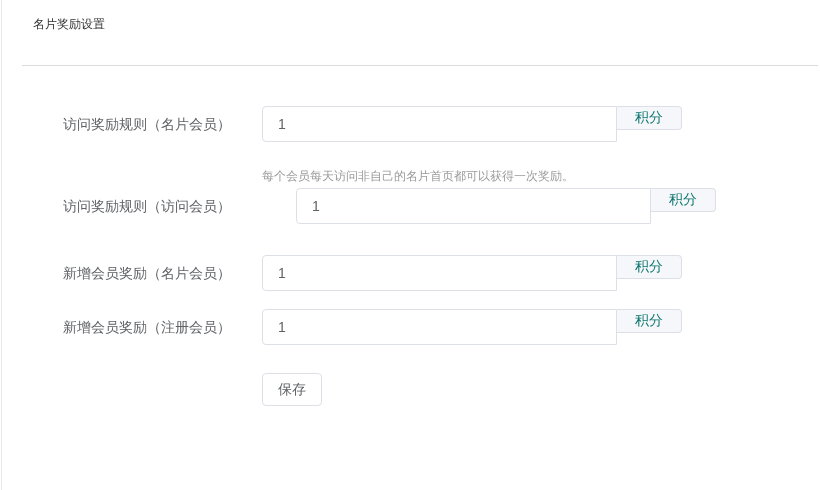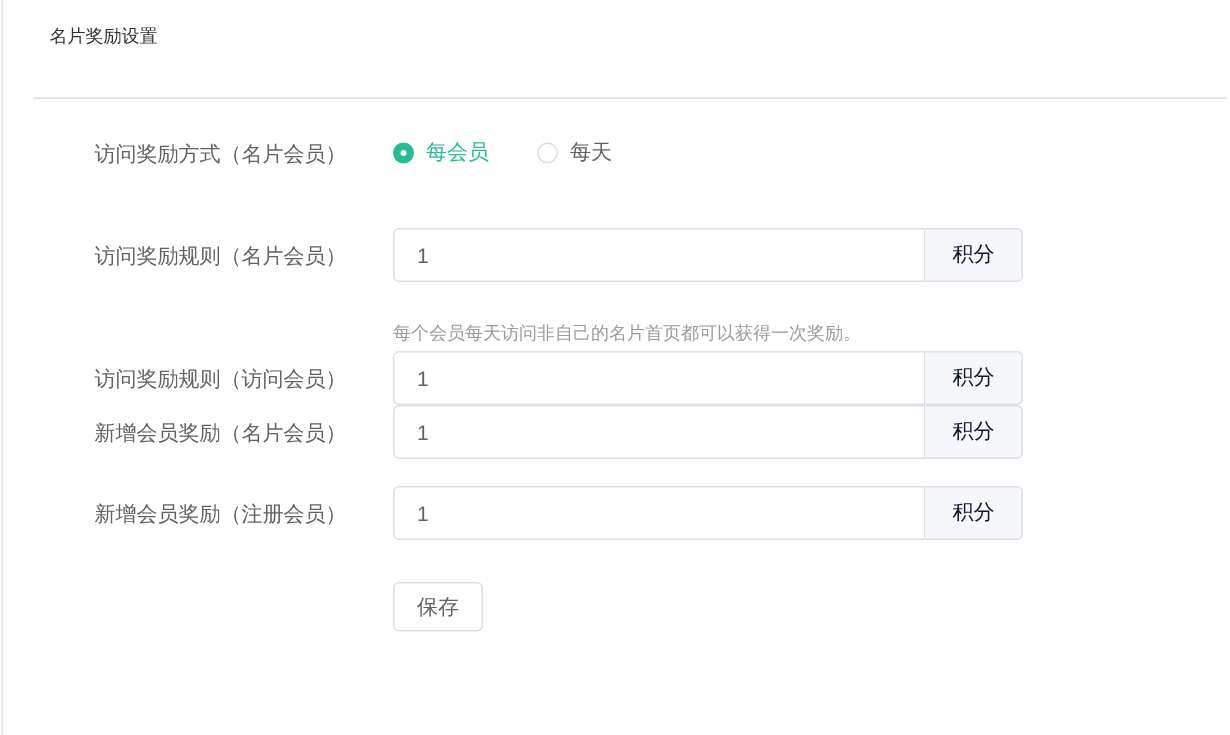--- a/index.html
+++ b/index.html
@@ -46,37 +46,37 @@
   .radio-circle.unselected { background: #ffffff; border: 1px solid #dcdfe6; }
   .radio-label { margin-left: 8px; font-size: 14px; }
   .radio-label.selected { color: #26bd96; }
   .radio-label.unselected { color: #606266; }
   .helper-text {
     margin-left: 262px; font-size: 12px; color: #9b9b9b; line-height: 14px;
   }
   .helper-1 { margin-top: 22px; }
   .helper-2 { margin-top: 27px; }
   .row-input-1 { margin-top: 40px; }
-  .row-input-2 { margin-top: 5px; }
-  .row-input-3 { }
+  .row-input-2 { margin-top: 5px; gap: 34px; }
+  .row-input-3 { margin-top: 31px; }
   .row-input-4 { margin-top: 18px; }
   .input-group { display: flex; width: 420px; }
   .text-input {
     width: 355px; height: 36px; box-sizing: border-box;
     border: 1px solid #dcdfe6; border-right: 1px solid #dcdfe6;
     border-radius: 4px 0 0 4px;
     padding: 0 15px; font-size: 14px; color: #606266;
     font-family: "Liberation Sans", "DejaVu Sans", sans-serif;
     outline: none; background: #ffffff;
   }
   .input-addon {
-    width: 65px; height: 36px; box-sizing: border-box;
+    width: 65px; height: 24px; box-sizing: border-box;
     border: 1px solid #dcdfe6; border-left: 0;
     border-radius: 0 4px 4px 0;
-    background: #f5f7fa; color: #0f172a;
+    background: #f5f7fa; color: #0f766e;
     display: flex; align-items: center; justify-content: center;
     font-size: 14px;
   }
   .save-row { margin-left: 262px; margin-top: 28px; }
   .save-button {
     min-width: 51px; height: 33px; box-sizing: border-box;
     padding: 0 15px;
     background: #ffffff; border: 1px solid #dcdfe6; border-radius: 4px;
     font-size: 14px; color: #606266;
     font-family: "Liberation Sans", "DejaVu Sans", sans-serif;
@@ -87,33 +87,20 @@
 <body>
 
 <div class="left-edge"></div>
 
 <h1 class="page-title">名片奖励设置</h1>
 
 <div class="divider"></div>
 
 <div class="form">
 
-  <div class="form-row row-radio">
-    <div class="form-label">访问奖励方式（名片会员）</div>
-    <div class="radio-group">
-      <div class="radio-item">
-        <span class="radio-circle selected"></span>
-        <span class="radio-label selected">每会员</span>
-      </div>
-      <div class="radio-item">
-        <span class="radio-circle unselected"></span>
-        <span class="radio-label unselected">每天</span>
-      </div>
-    </div>
-  </div>
 
 
   <div class="form-row row-input-1">
     <div class="form-label">访问奖励规则（名片会员）</div>
     <div class="input-group">
       <input class="text-input" type="text" value="1" style="">
       <div class="input-addon">积分</div>
     </div>
   </div>
 

